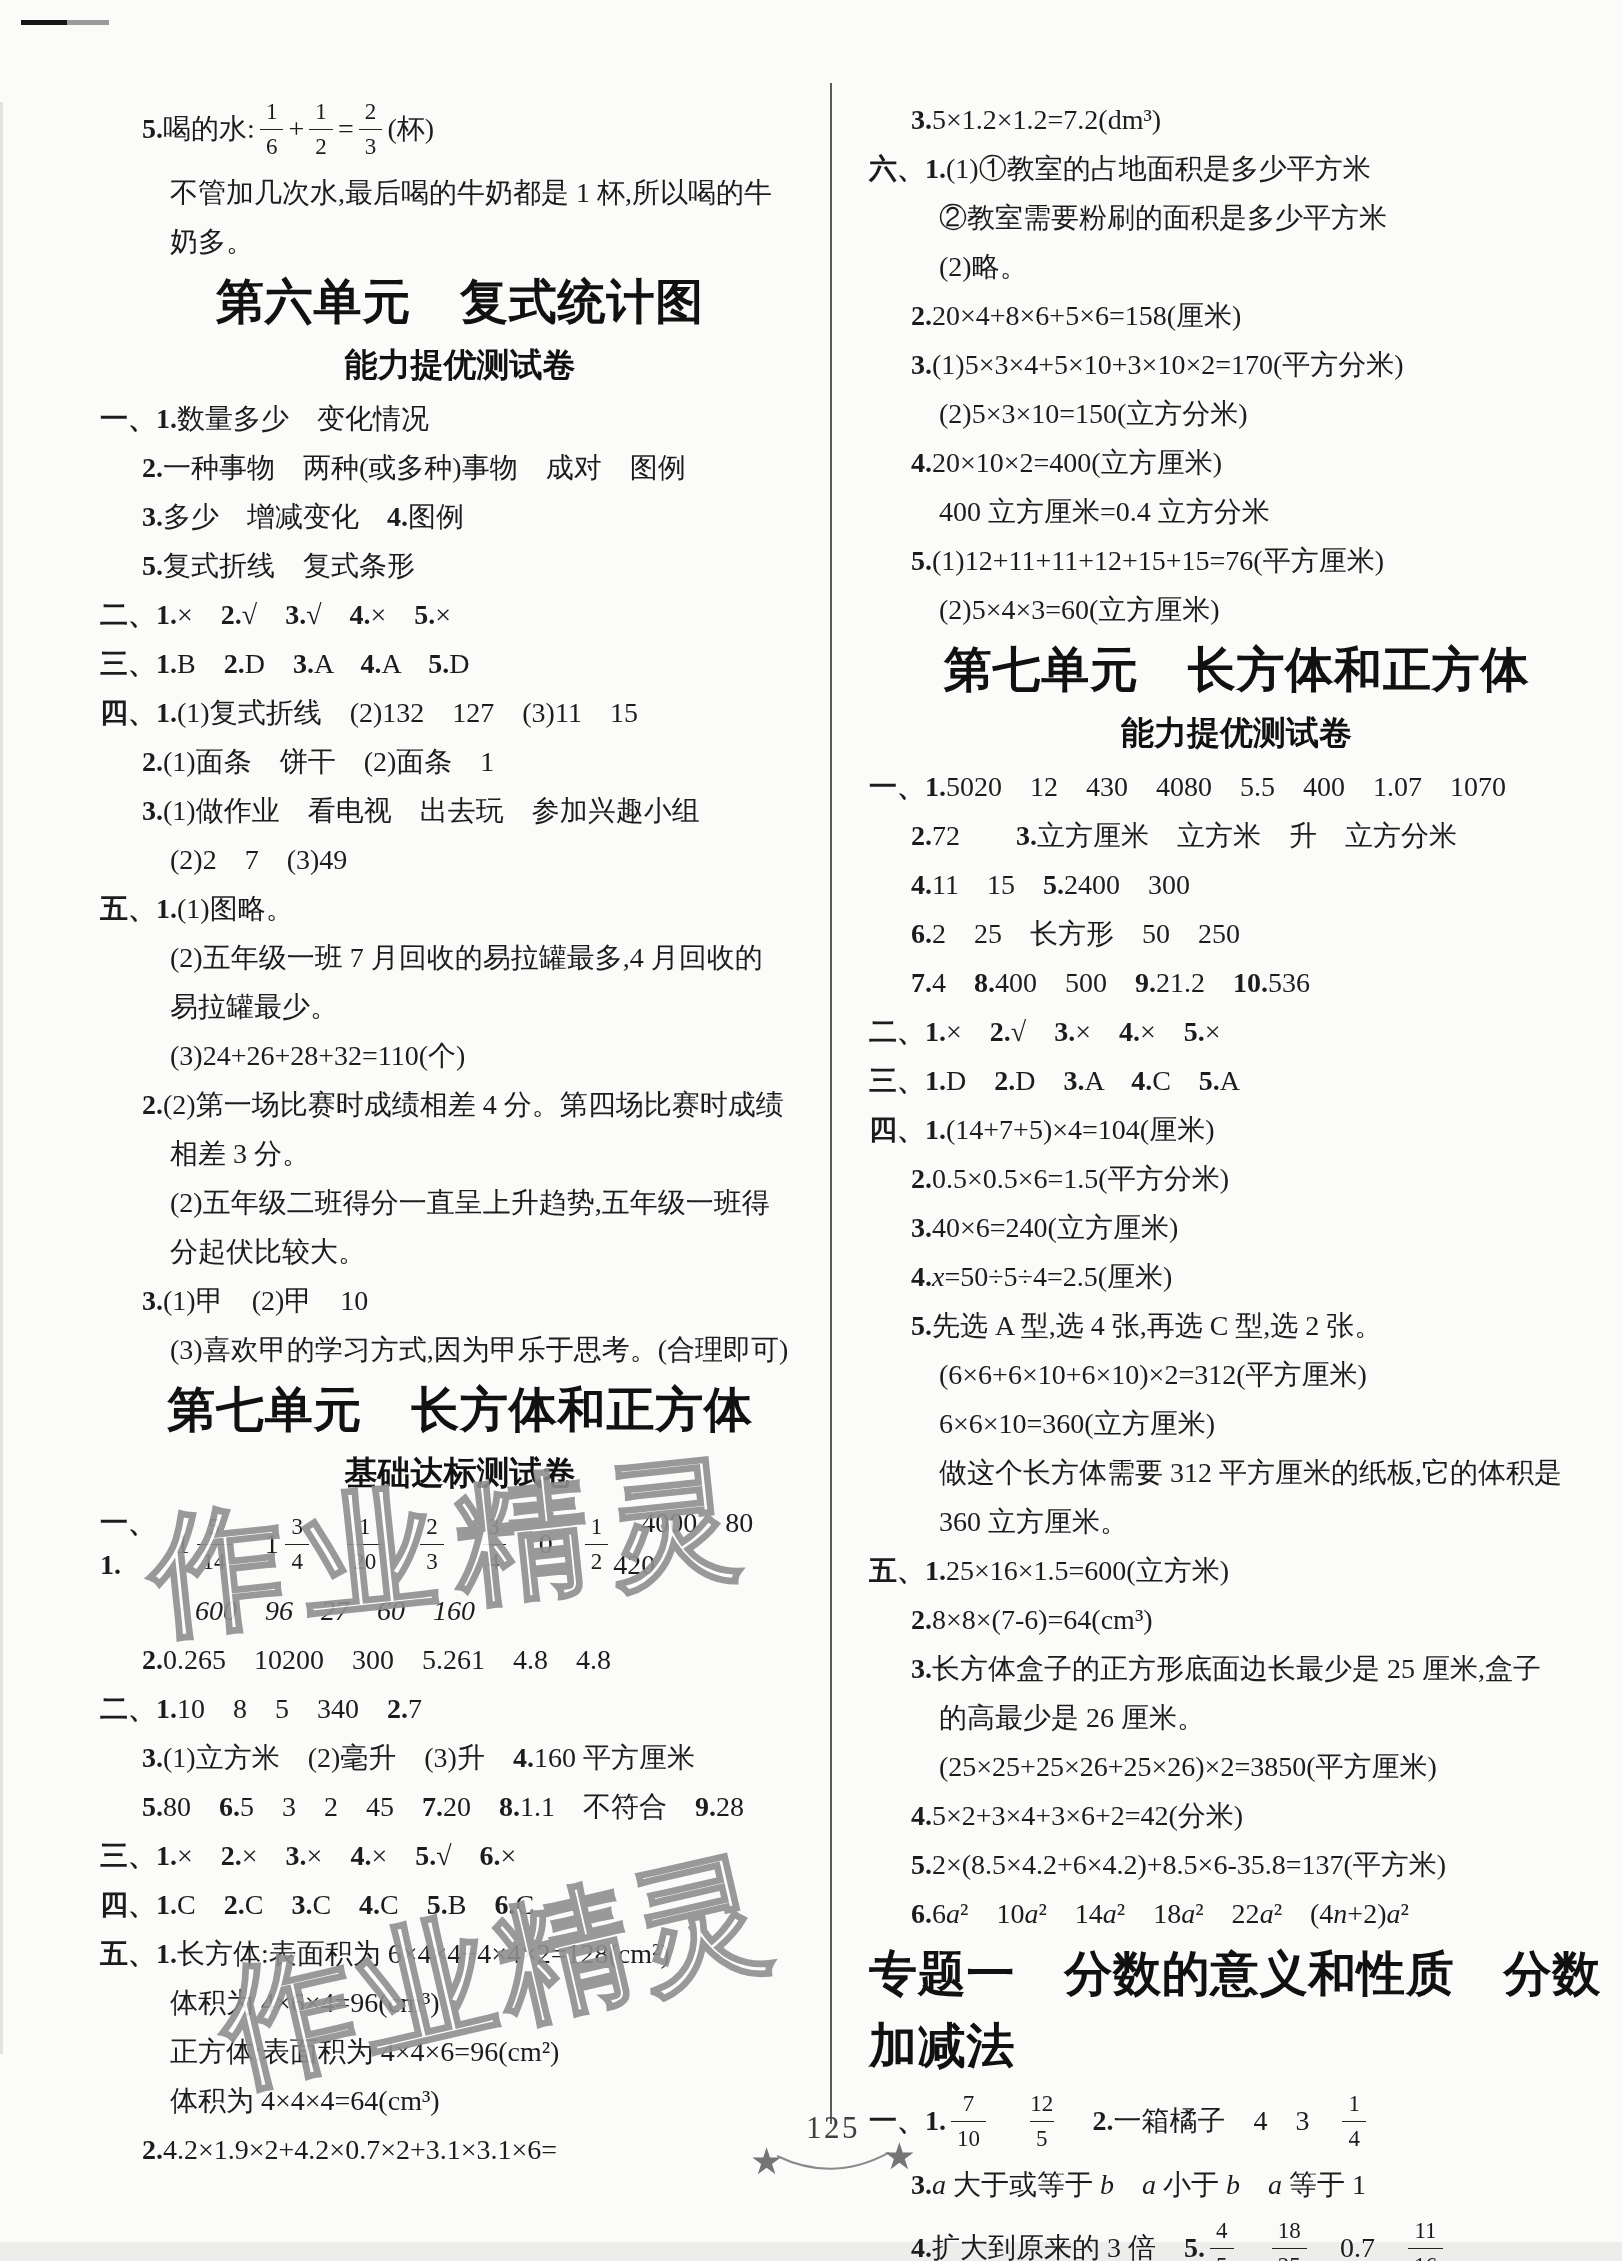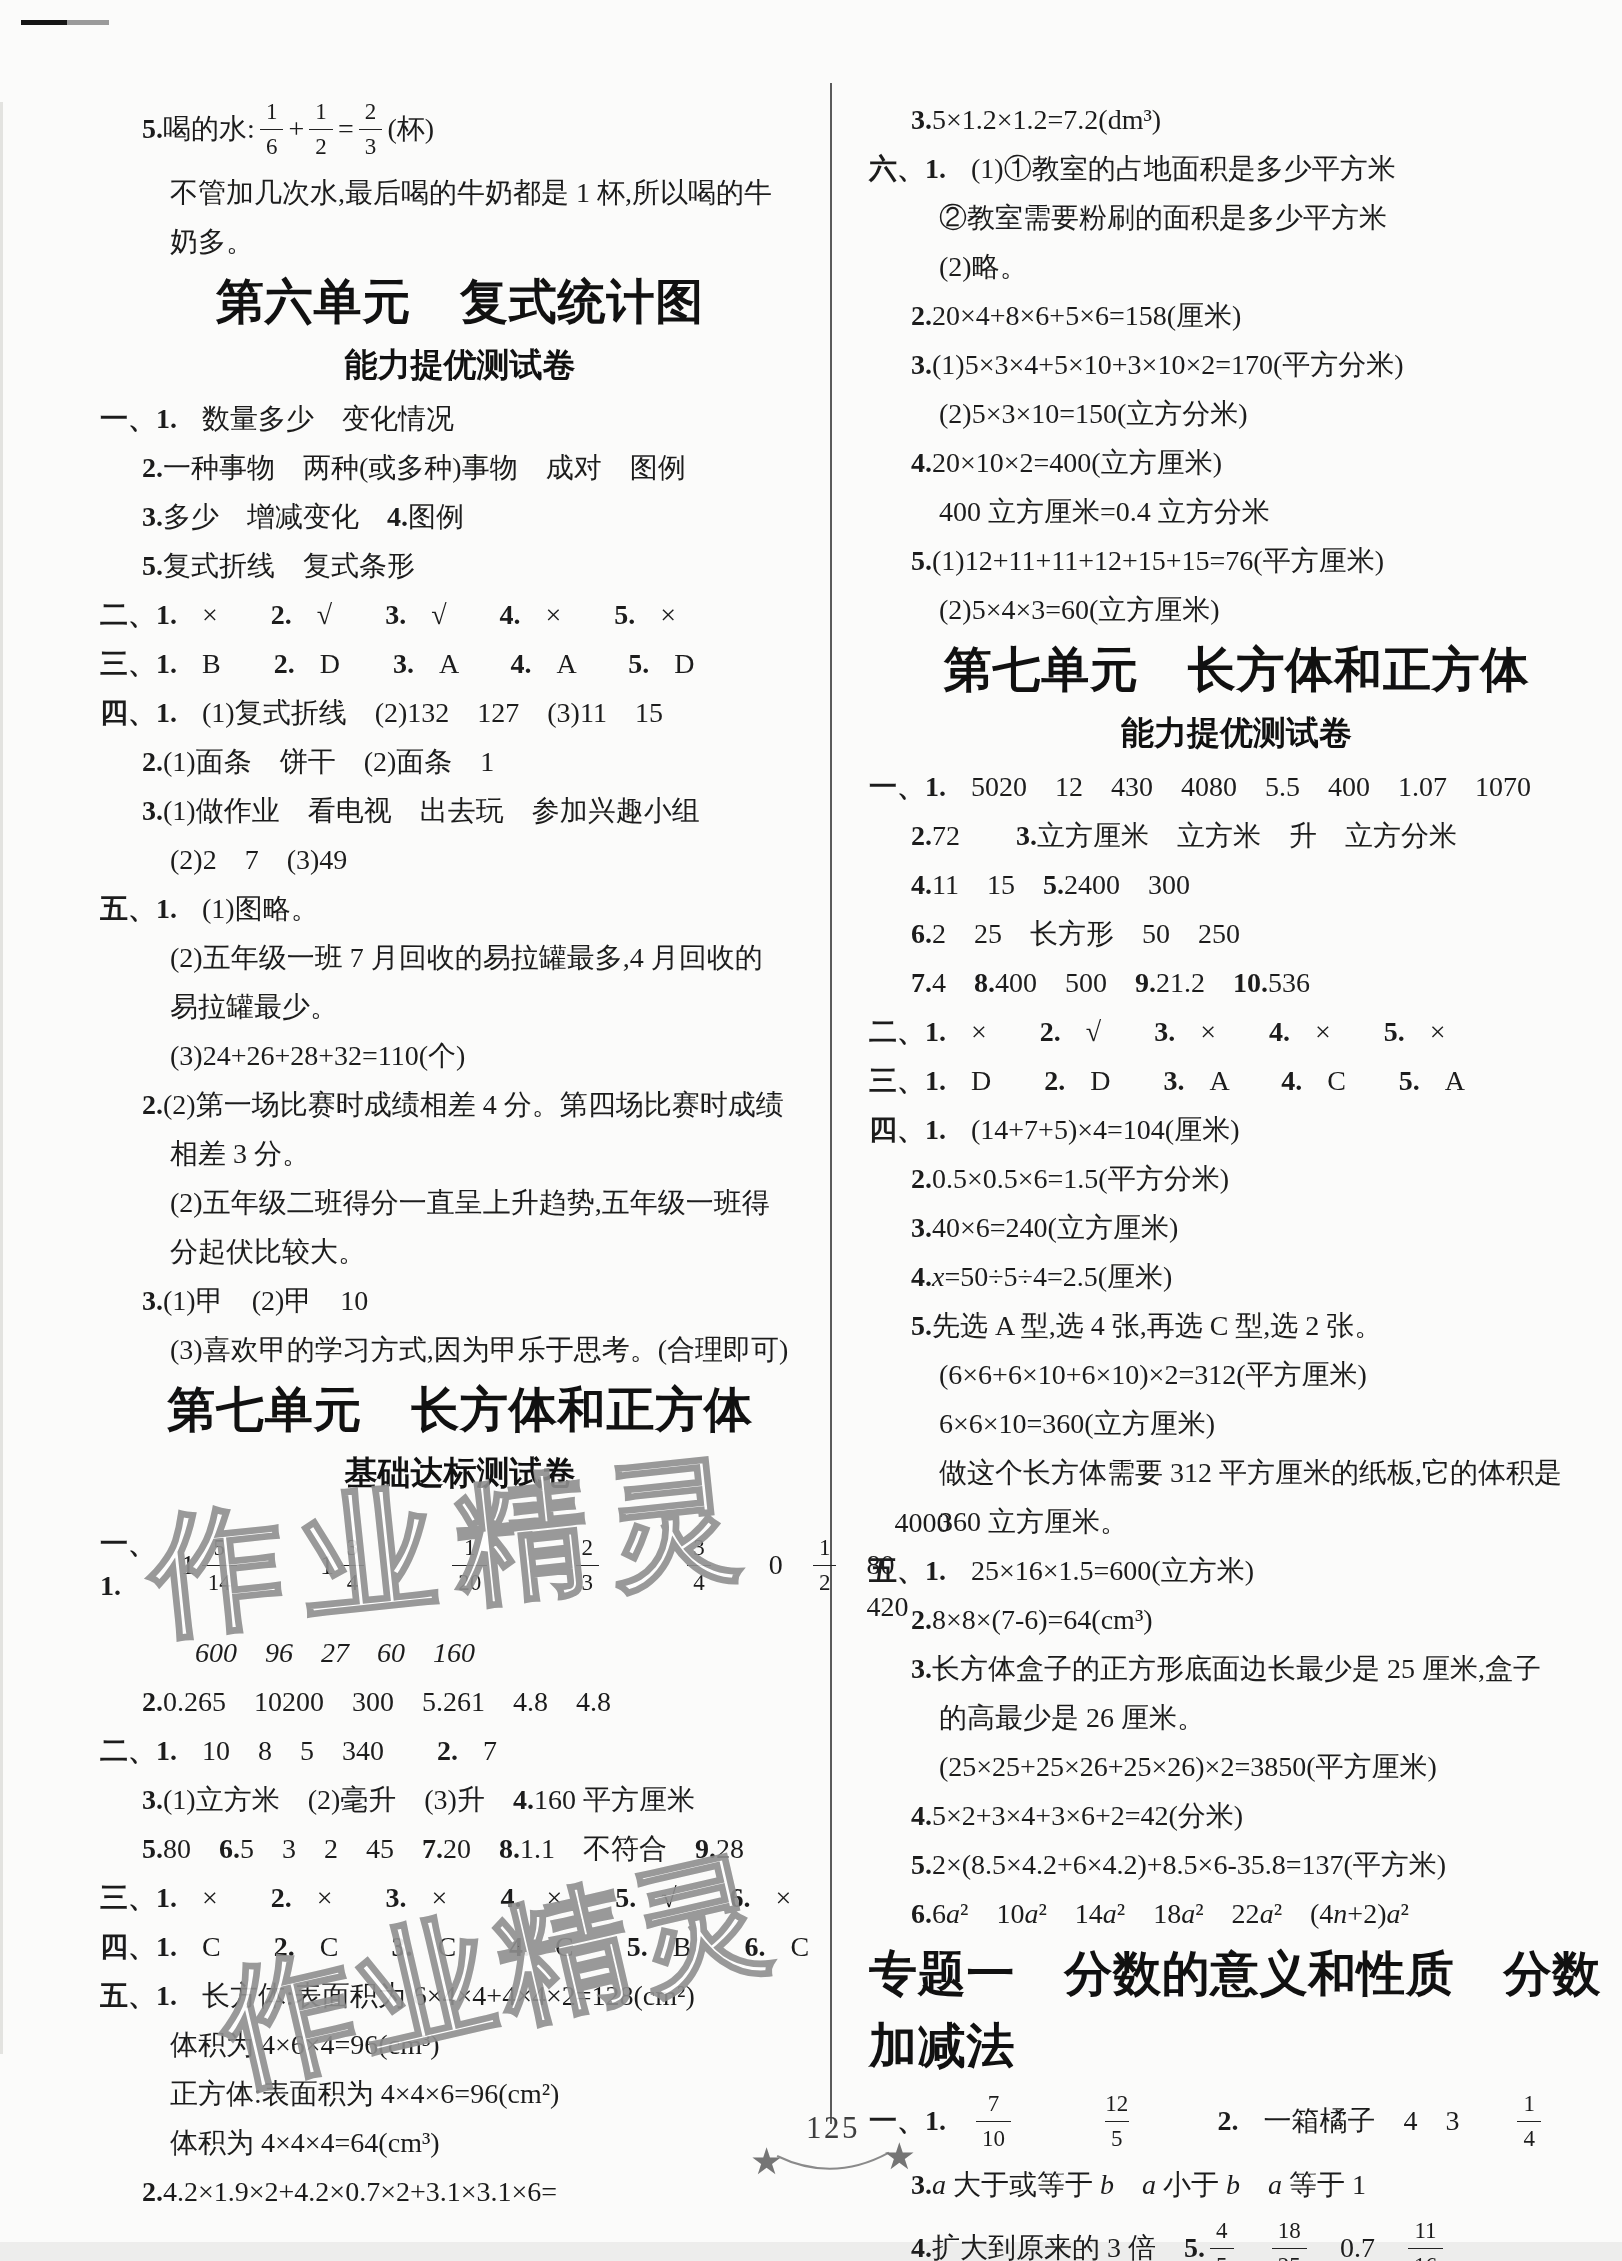--- a/index.html
+++ b/index.html
@@ -28,21 +28,21 @@
   }
   
   .col{position:absolute;width:720px;}
   .col-left{left:100px;top:90px;}
   .col-right{left:869px;top:95px;width:735px;}
   .ln,.fr,.h1,.h2{display:flex;align-items:center;font-size:28px;line-height:1.5;}
   .ln{min-height:49px;}
   .fr{min-height:78px;}
   .h1{min-height:68px;justify-content:center;font-size:48px;font-weight:bold;letter-spacing:0.8px;color:#111;}
   .h2{min-height:56px;justify-content:center;font-size:33px;font-weight:bold;color:#111;}
-  .in0{padding-left:0;gap:25px;}
+  .in0{padding-left:0;}
   .in1{padding-left:42px;}
   .in2{padding-left:70px;}
   .in3{padding-left:95px;font-style:italic;}
   .ln b,.fr b{font-weight:bold;}
   .ln i,.fr i{font-style:italic;font-family:"Liberation Serif","DejaVu Serif",serif;}
   .ln span,.fr span,.h1 span,.h2 span{white-space:pre-wrap;}
   
   .frac{
     display:inline-flex;flex-direction:column;align-items:center;
     vertical-align:middle;margin:0 5.1px;line-height:1;

